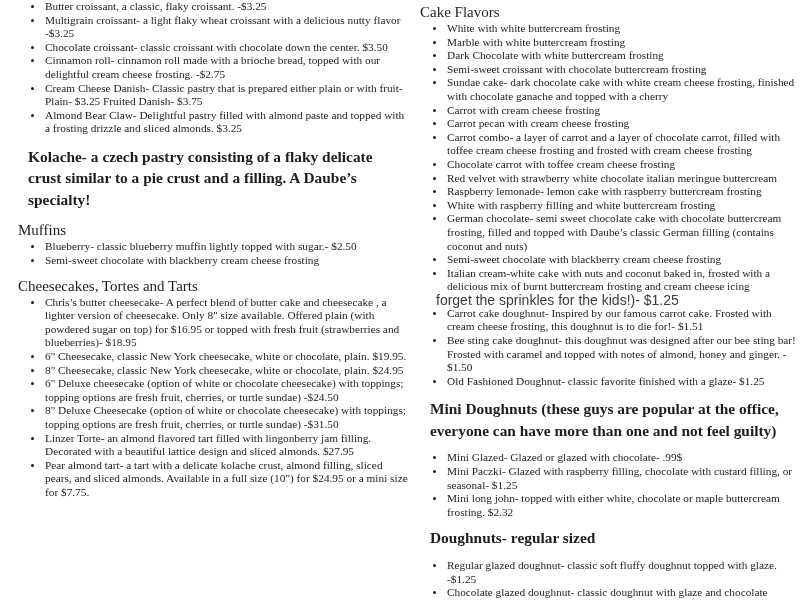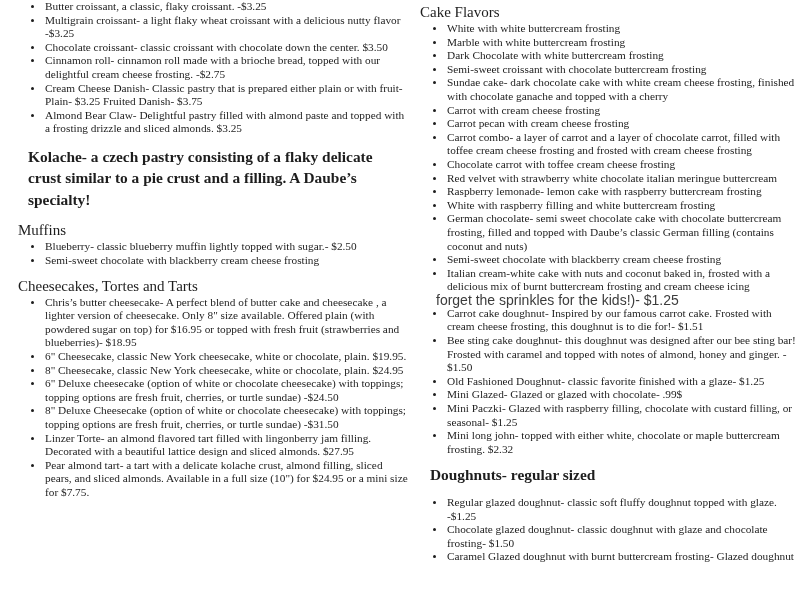--- a/index.html
+++ b/index.html
@@ -84,20 +84,21 @@
         <li>Semi-sweet chocolate with blackberry cream cheese frosting</li>
         <li>Italian cream-white cake with nuts and coconut baked in, frosted with a delicious mix of burnt buttercream frosting and cream cheese icing</li>
       </ul>
     <div class="fragment-line">forget the sprinkles for the kids!)- $1.25</div>
     <ul class="menu">
         <li>Carrot cake doughnut- Inspired by our famous carrot cake.  Frosted with cream cheese frosting, this doughnut is to die for!- $1.51</li>
         <li>Bee sting cake doughnut- this doughnut was designed after our bee sting bar! Frosted with caramel and topped with notes of almond, honey and ginger. - $1.50</li>
         <li>Old Fashioned Doughnut- classic favorite finished with a glaze- $1.25</li>
       </ul>
 
+    <p class="h-big mini-h">Mini Doughnuts (these guys are popular at the office, everyone can have more than one and not feel guilty)</p>
     <ul class="menu mt-small">
         <li>Mini Glazed- Glazed or glazed with chocolate- .99$</li>
         <li>Mini Paczki- Glazed with raspberry filling, chocolate with custard filling, or seasonal- $1.25</li>
         <li>Mini long john- topped with either white, chocolate or maple buttercream frosting.  $2.32</li>
       </ul>
 
     <p class="h-big regular-h">Doughnuts- regular sized</p>
     <ul class="menu mt-small">
         <li>Regular glazed doughnut- classic soft fluffy doughnut topped with glaze. -$1.25</li>
         <li>Chocolate glazed doughnut- classic doughnut with glaze and chocolate frosting- $1.50</li>

